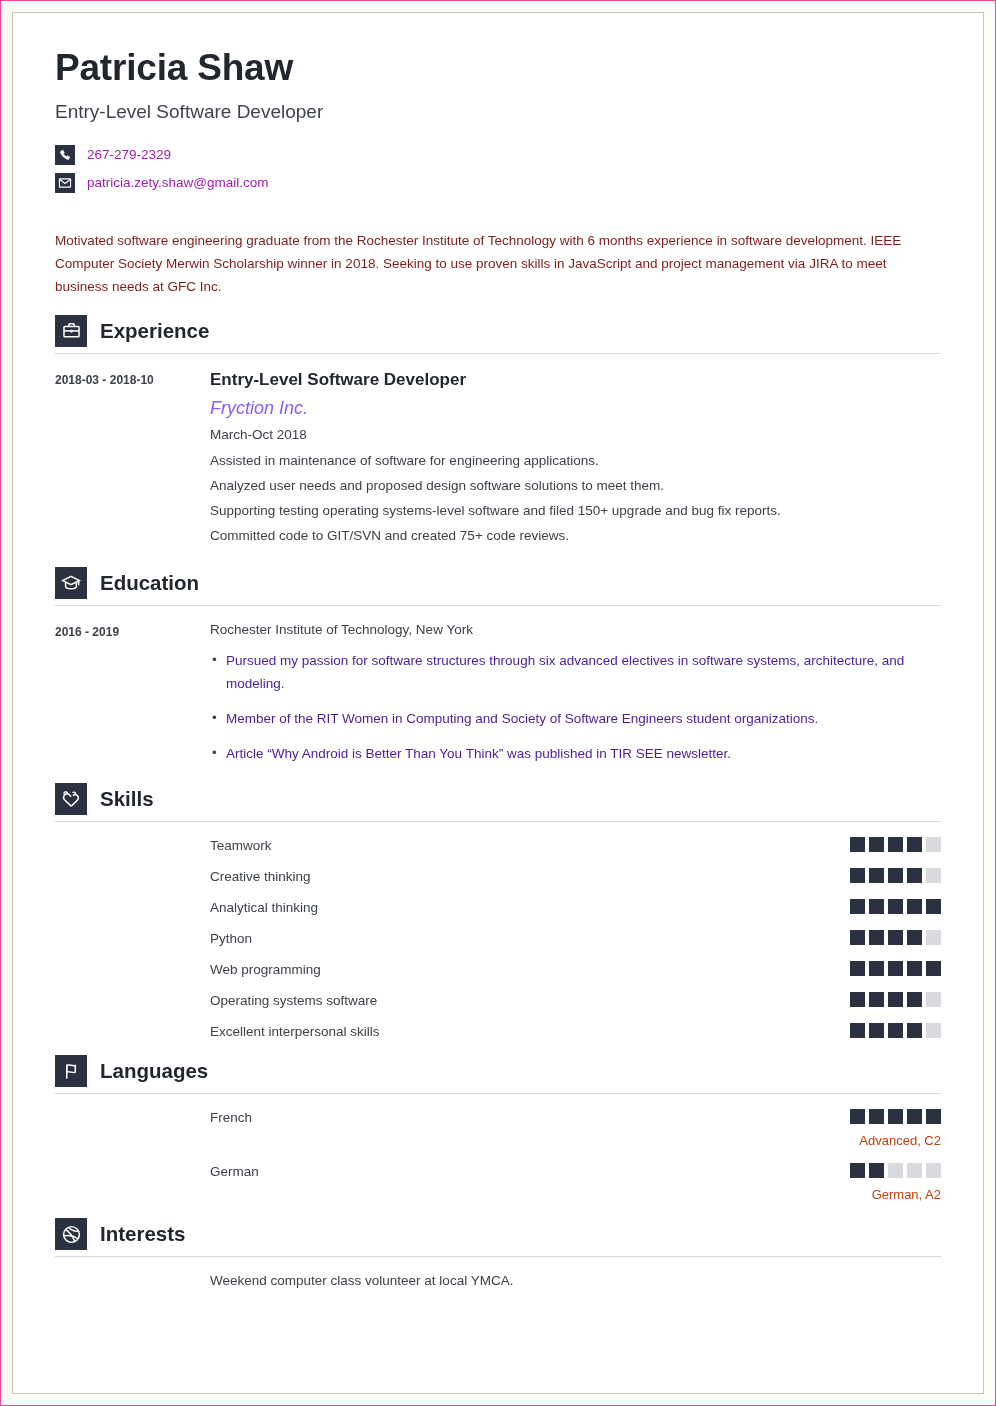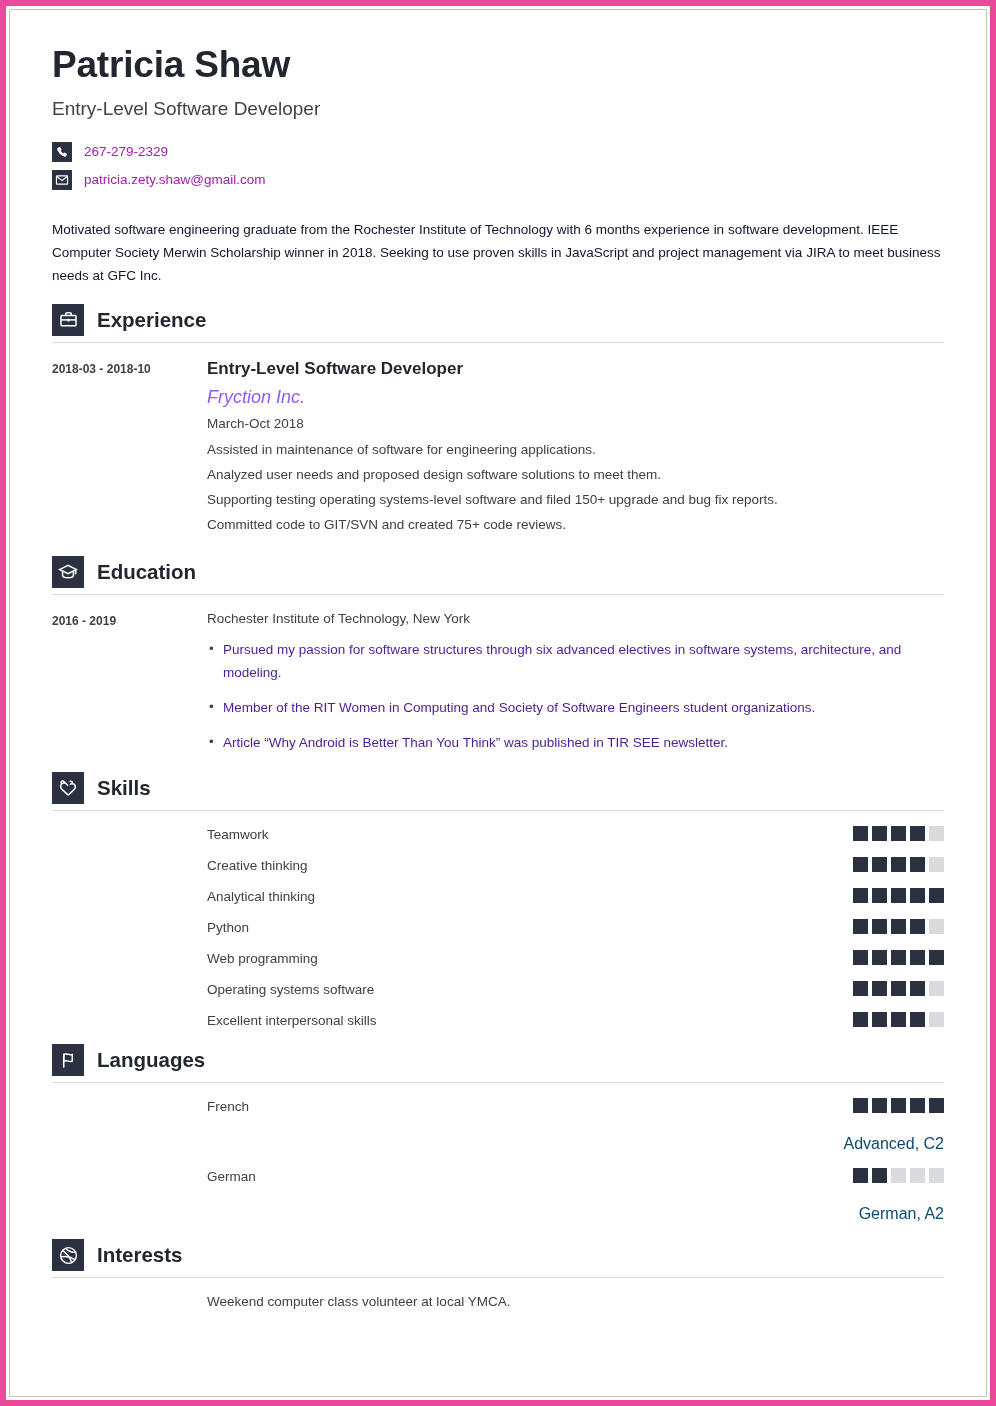--- a/index.html
+++ b/index.html
@@ -11,23 +11,23 @@
     width: 996px;
     height: 1406px;
     font-family: "Liberation Sans", sans-serif;
     color: #333333;
     overflow: hidden;
   }
   .page-frame {
     box-sizing: border-box;
     width: 996px;
     height: 1406px;
-    border: 6px solid #ec4899;
+    border: 1px solid #ec4899;
     background: #fdfdf7;
-    padding: 3px;
+    padding: 11px;
   }
   .page {
     box-sizing: border-box;
     width: 100%;
     height: 100%;
     background: #ffffff;
     border: 1px solid #c8c8ae;
     padding: 28px 42px 0 42px;
   }
 
@@ -64,24 +64,24 @@
     flex: none;
   }
   .ic-box svg { display: block; }
   .contact-text {
     font-size: 13.5px;
     color: #a21caf;
     margin-left: 12px;
   }
 
   .summary {
-    margin-top: 28px;
+    margin-top: 36px;
     font-size: 13.5px;
     line-height: 1.72;
-    color: #0f172a;
+    color: #7f1d1d;
     max-width: 910px;
   }
 
   
   .section {
     margin-top: 16px;
   }
   .sec-head {
     display: flex;
     align-items: center;
@@ -185,23 +185,23 @@
   .dot {
     display: inline-block;
     width: 15px;
     height: 15px;
     margin-left: 4px;
     background: #d8dade;
   }
   .dot.on { background: #2b3140; }
   .rated-level {
     display: block;
-    font-size: 16px;
-    color: #0c4a6e;
-    margin-top: 22px;
+    font-size: 13px;
+    color: #c2410c;
+    margin-top: 9px;
   }
   .plain-row {
     padding-left: 155px;
     margin-top: 16px;
     font-size: 13.5px;
     color: #3d4148;
   }
   .skills-wrap { margin-top: 3px; }
 </style>
 </head>

